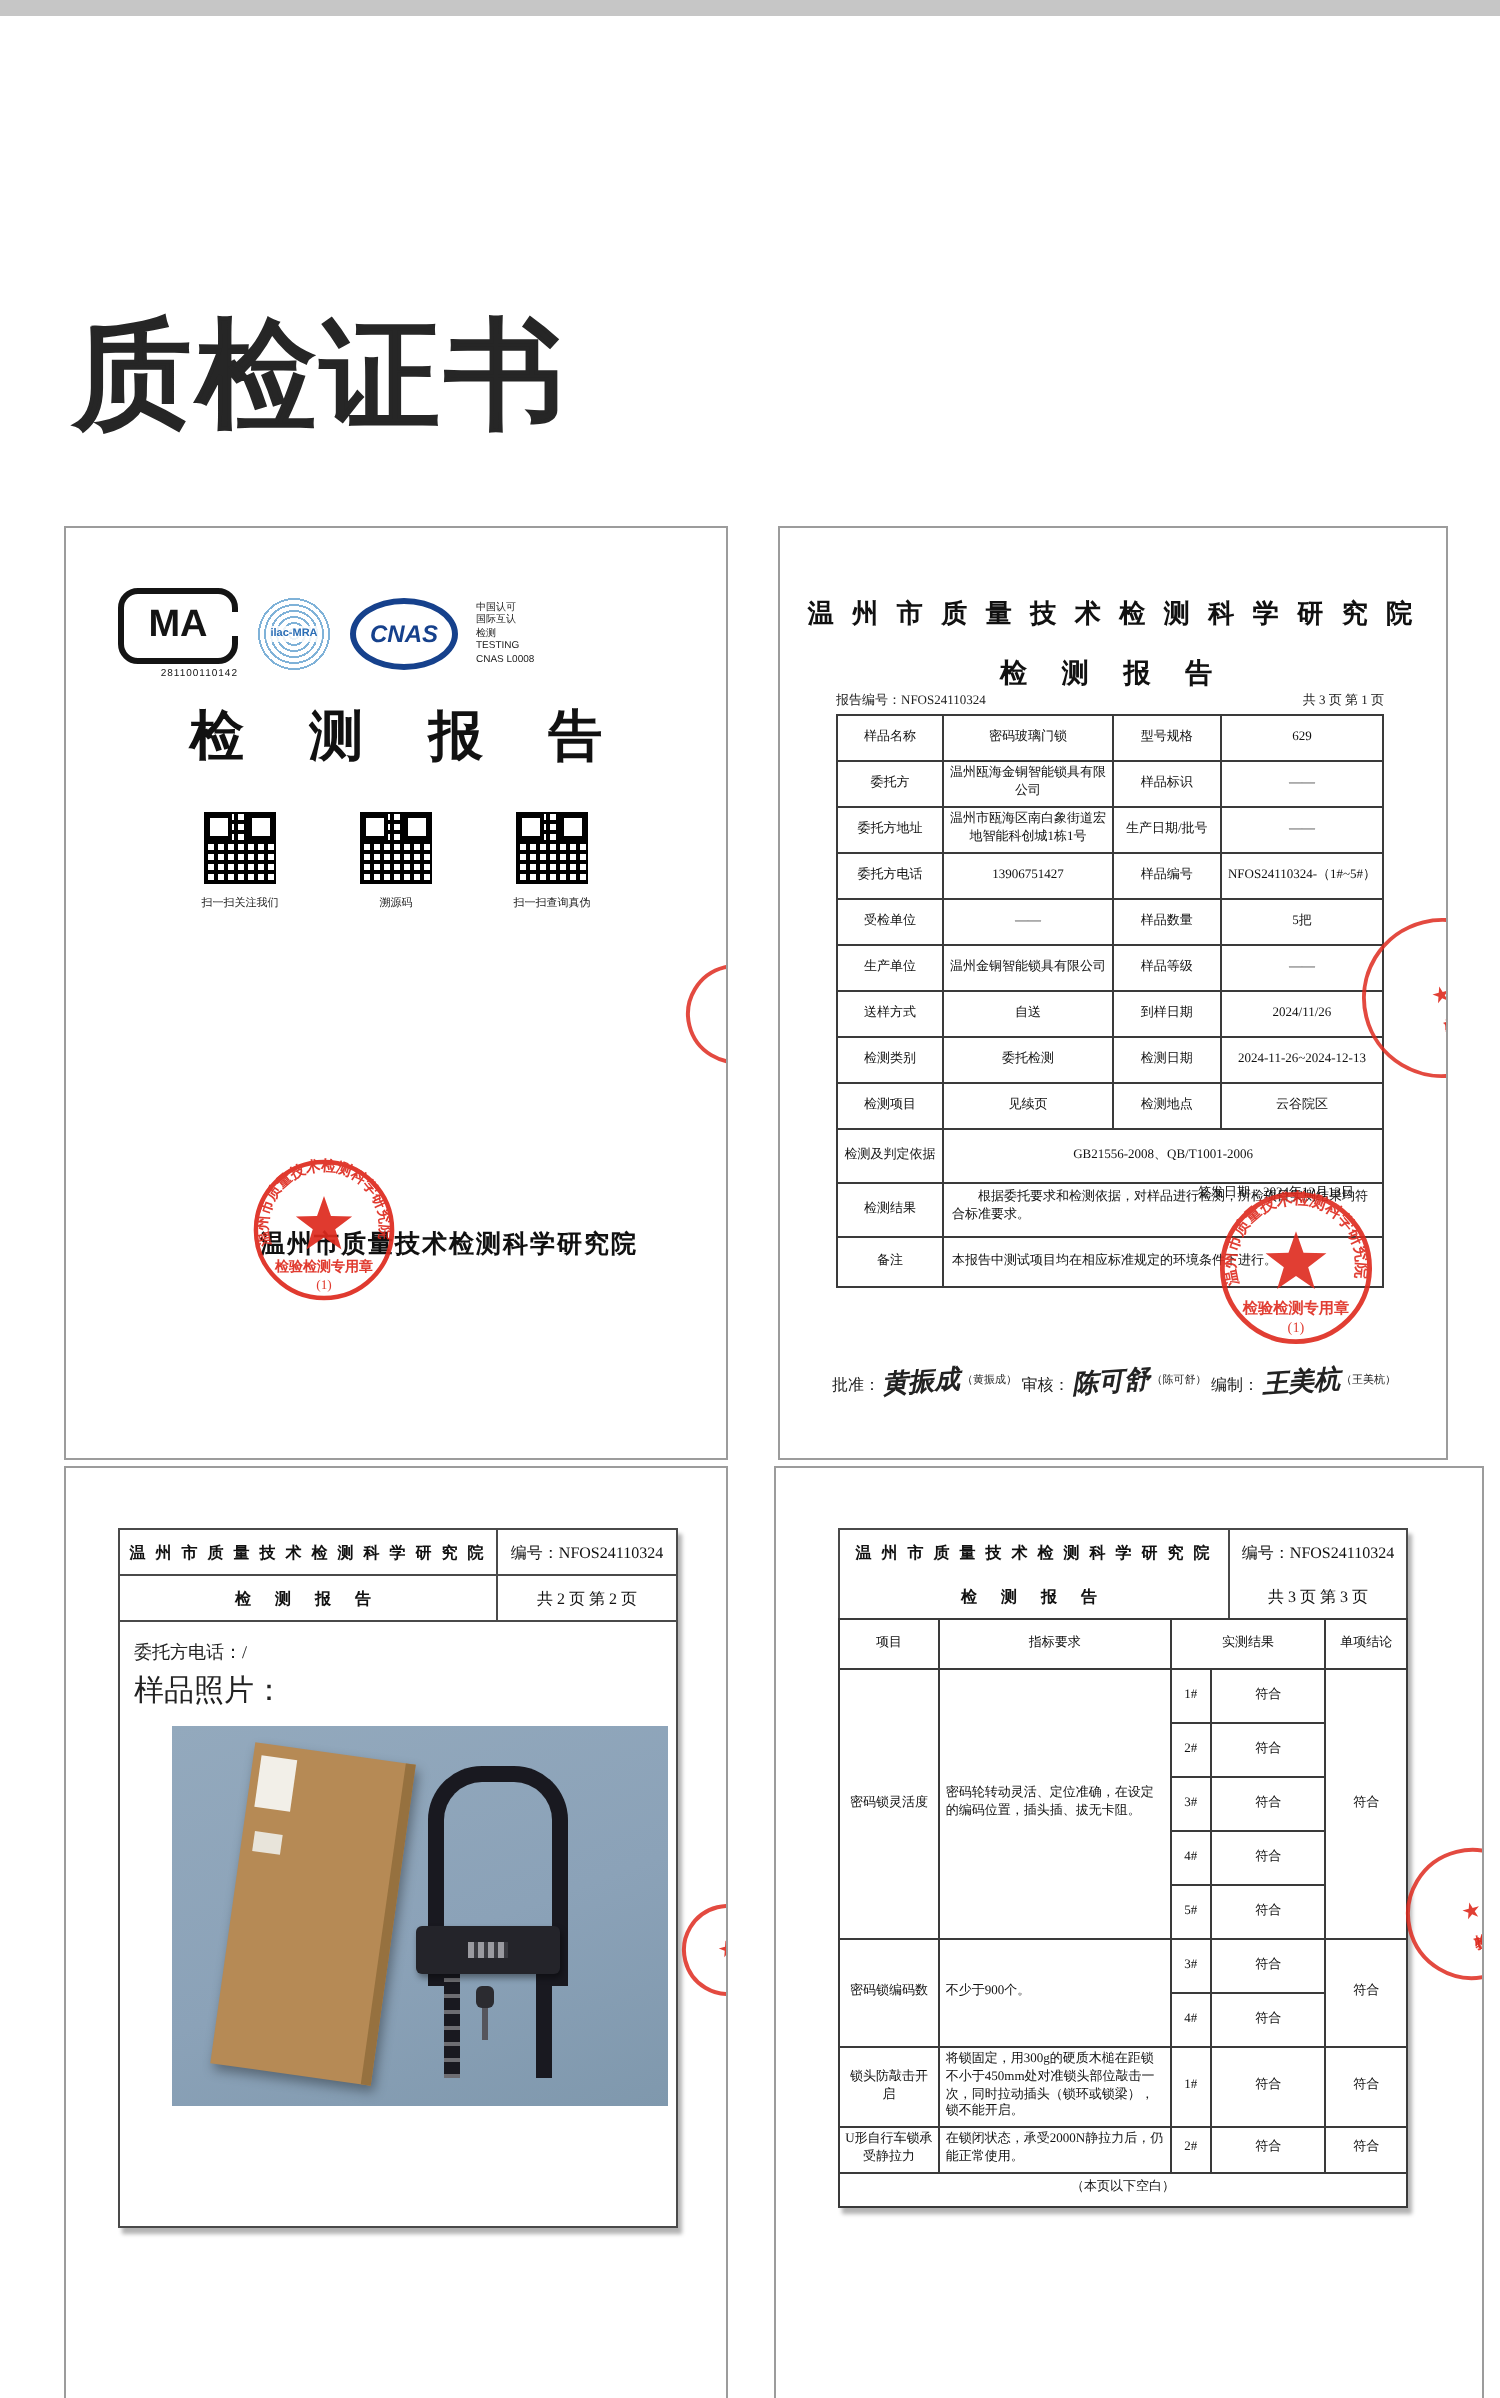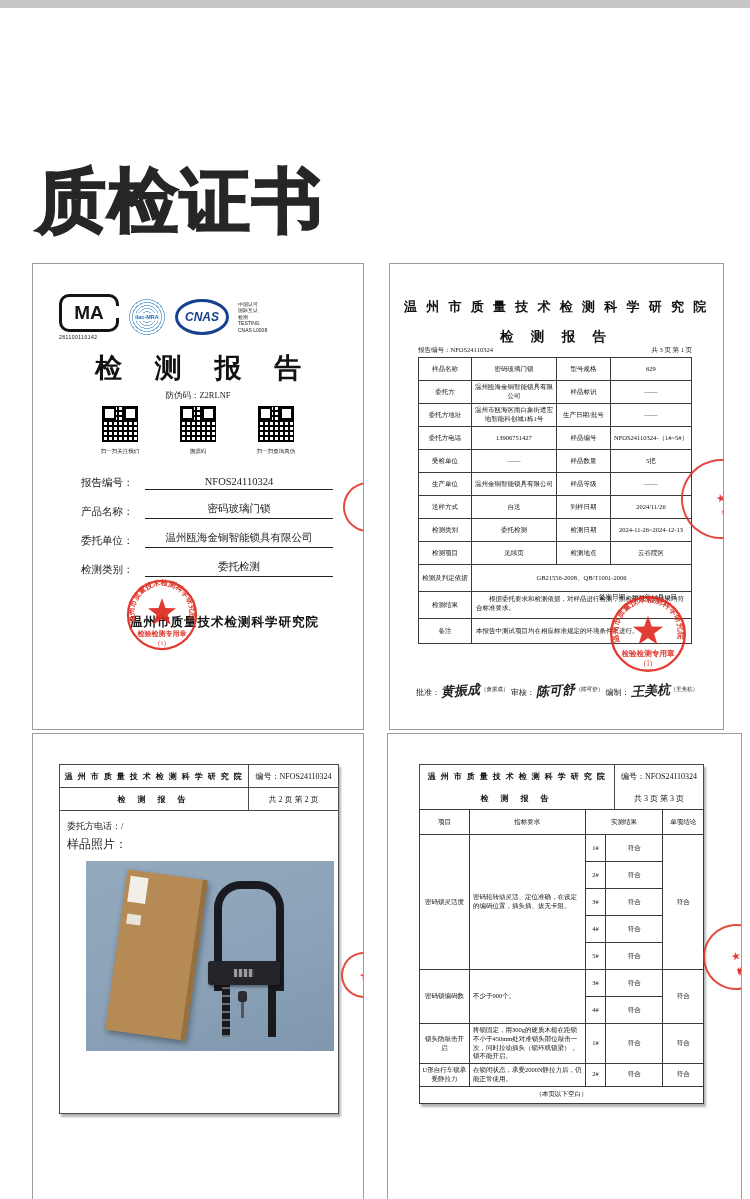--- a/index.html
+++ b/index.html
@@ -1,29 +1,29 @@
 <!DOCTYPE html>
 <html><head>
 <meta charset="utf-8">
 <style>
   html,body{margin:0;padding:0}
   body{width:750px;height:1199px;position:relative;background:#fff;overflow:hidden;
        font-family:"Liberation Serif",serif;color:#222}
   .topbar{position:absolute;left:0;top:0;width:750px;height:8px;background:#c6c6c6}
   .main-title{position:absolute;left:36px;top:108px;font-family:"Liberation Sans",sans-serif;
-       font-weight:700;font-size:70px;letter-spacing:2px;color:#262626;-webkit-text-stroke:2px #262626}
+       font-weight:400;font-size:60px;letter-spacing:2px;color:#262626;-webkit-text-stroke:2px #262626}
   .card{position:absolute;background:#fff;border:1px solid #9c9c9c;overflow:hidden}
   .card1{left:32px;top:263px;width:330px;height:465px}
   .card2{left:389px;top:263px;width:333px;height:465px}
   .card3{left:32px;top:733px;width:330px;height:480px}
   .card4{left:387px;top:733px;width:353px;height:480px}
 
   
   .logos{position:absolute;left:26px;top:30px;display:flex;align-items:center;gap:9px}
-  .cma-wrap{text-align:left}
+  .cma-wrap{text-align:right}
   .cma-box{width:54px;height:32px;border:3px solid #141414;border-radius:10px;display:flex;
        align-items:center;justify-content:center;font-family:"Liberation Sans",sans-serif;
        font-weight:bold;font-size:19px;color:#141414;position:relative}
   .cma-box::after{content:"";position:absolute;right:-4px;top:9px;width:6px;height:12px;background:#fff}
   .cma-num{font-size:5px;letter-spacing:.5px;margin-top:2px;color:#111;font-family:"Liberation Sans",sans-serif}
   .ilac{width:38px;height:38px;border-radius:50%;position:relative;
        background:repeating-radial-gradient(circle at 50% 50%,#fff 0 2px,#7fb2d8 2px 3px);
        display:flex;align-items:center;justify-content:center}
   .ilac span{background:rgba(255,255,255,.85);color:#2a6db5;font-weight:bold;
        font-size:5.5px;padding:1px 2px;border-radius:2px;font-family:"Liberation Sans",sans-serif}
@@ -95,21 +95,21 @@
   .hdr-grid{display:grid;border-bottom:1px solid #4a4a4a}
   .hdr-grid>div{display:flex;align-items:center;justify-content:center;height:22px;font-size:8px;color:#111}
   .hdr-org{font-weight:bold;letter-spacing:1.5px;border-right:1px solid #4a4a4a}
   .hdr-title{font-weight:bold;letter-spacing:5px;border-right:1px solid #4a4a4a}
   .hdr-row2{border-top:1px solid #4a4a4a}
 
   
   .c3-page{left:26px;top:30px;width:278px;height:348px}
   .c3-hdr{grid-template-columns:189px 1fr}
   .c3-desc{margin:9px 0 2px 7px;font-size:9px}
-  .c3-photo-label{margin:3px 0 0 7px;font-size:12px}
+  .c3-photo-label{margin:3px 0 0 7px;font-size:15px}
   .photo{position:relative;margin:8px 0 0 26px;width:248px;height:190px;overflow:hidden;
       background:linear-gradient(160deg,#93a9bd 0%,#8ba2b8 55%,#7f98ad 100%)}
   .pbox{position:absolute;left:30px;top:13px;width:76px;height:162px;background:#b68a55;
       transform:rotate(8deg);border-right:5px solid #96713f;box-shadow:2px 3px 6px rgba(0,0,0,.35)}
   .pbox::before{content:"";position:absolute;left:4px;top:6px;width:18px;height:26px;background:#f2efe8}
   .pbox::after{content:"";position:absolute;left:6px;top:44px;width:14px;height:10px;background:#e8e4da}
   .shackle{position:absolute;left:128px;top:20px;width:54px;height:102px;
       border:8px solid #191920;border-bottom:none;border-radius:27px 27px 0 0}
   .leg{position:absolute;width:8px;height:56px;top:120px;background:#191920}
   .leg-l{left:136px;background:repeating-linear-gradient(180deg,#191920 0 6px,#6d6d72 6px 8px)}
@@ -150,51 +150,32 @@
       <span>ilac-MRA</span>
     </div>
     <div class="cnas-oval">CNAS</div>
     <div class="cnas-side">中国认可
 国际互认
 检测
 TESTING
 CNAS L0008</div>
   </div>
   <div class="c1-title">检 测 报 告</div>
-  <div class="antifake">防伪码：Z2RLNF</div>
   <div class="qr-row">
     <div class="qr-item">
       <div class="qr"></div>
       <div class="qr-caption">扫一扫关注我们</div>
     </div>
     <div class="qr-item">
       <div class="qr"></div>
       <div class="qr-caption">溯源码</div>
     </div>
     <div class="qr-item">
       <div class="qr"></div>
       <div class="qr-caption">扫一扫查询真伪</div>
-    </div>
-  </div>
-  <div class="fields">
-    <div class="field-row">
-      <span class="f-label">报告编号：</span>
-      <span class="f-value">NFOS24110324</span>
-    </div>
-    <div class="field-row">
-      <span class="f-label">产品名称：</span>
-      <span class="f-value">密码玻璃门锁</span>
-    </div>
-    <div class="field-row">
-      <span class="f-label">委托单位：</span>
-      <span class="f-value">温州瓯海金铜智能锁具有限公司</span>
-    </div>
-    <div class="field-row">
-      <span class="f-label">检测类别：</span>
-      <span class="f-value">委托检测</span>
     </div>
   </div>
   <div class="org-name">温州市质量技术检测科学研究院</div>
   <div class="stamp stamp1">
     <svg viewBox="0 0 100 100">
       <circle cx="50" cy="50" r="46" fill="none" stroke="#de2a1e" stroke-width="3"></circle>
       <path id="arc1" d="M 14 60 A 38 38 0 1 1 86 60" fill="none"></path>
       <text font-size="10" fill="#de2a1e" font-weight="bold">
         <textPath href="#arc1">温州市质量技术检测科学研究院</textPath>
       </text>

